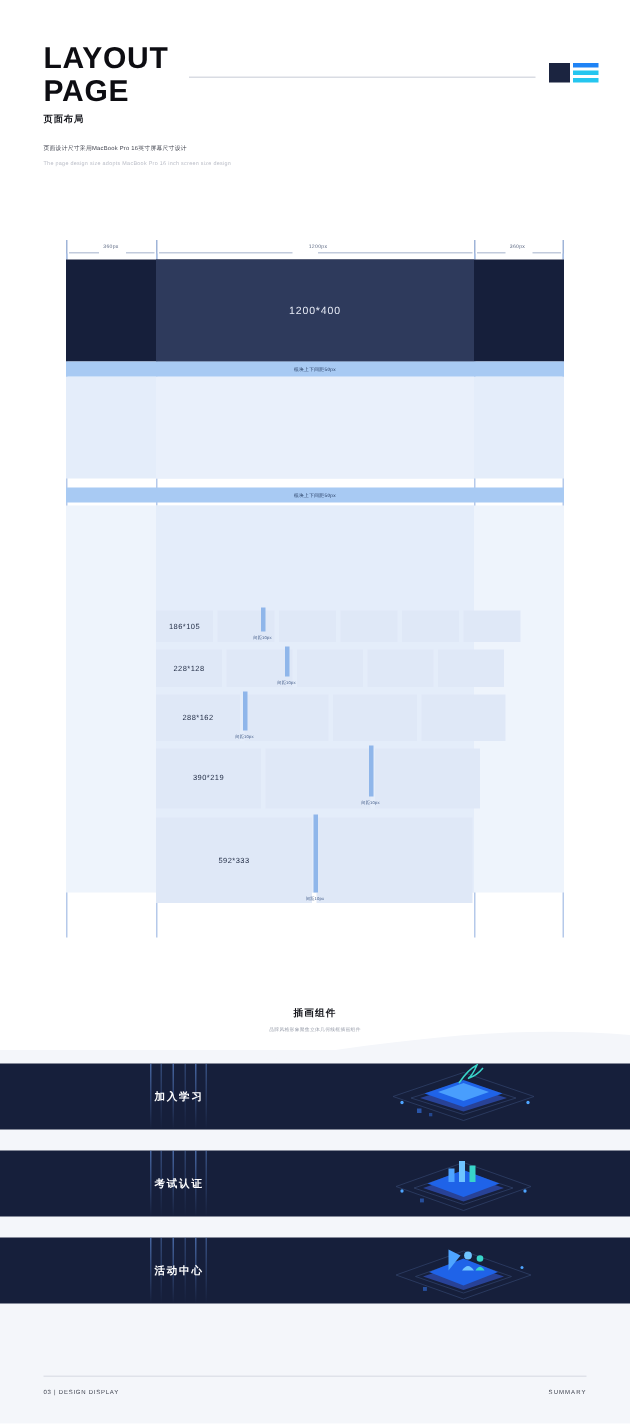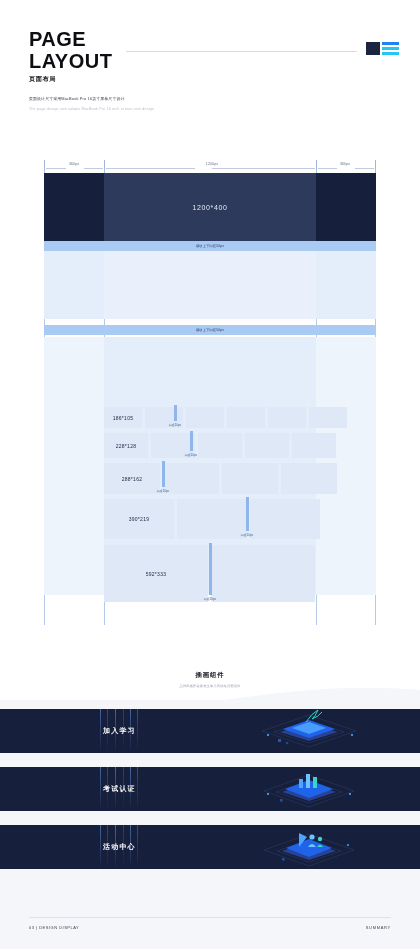--- a/index.html
+++ b/index.html
@@ -122,22 +122,22 @@
 
   .bg-grey { position: absolute; left: 0; top: 700px; width: 420px; height: 249px; background: #f4f6fa; }
 </style>
 </head>
 <body>
 
 <div class="page">
 
   <div class="header">
     <div class="title-block">
+      <div class="title-line">LAYOUT</div>
       <div class="title-line">PAGE</div>
-      <div class="title-line">LAYOUT</div>
     </div>
     <div class="title-cn">页面布局</div>
     <div class="desc-cn">页面设计尺寸采用MacBook Pro 16英寸屏幕尺寸设计</div>
     <div class="desc-en">The page design size adopts MacBook Pro 16 inch screen size design</div>
     <div class="head-rule"></div>
     <div class="logo">
       <div class="logo-sq"></div>
       <div class="logo-bars">
           <i></i>
           <i></i>

